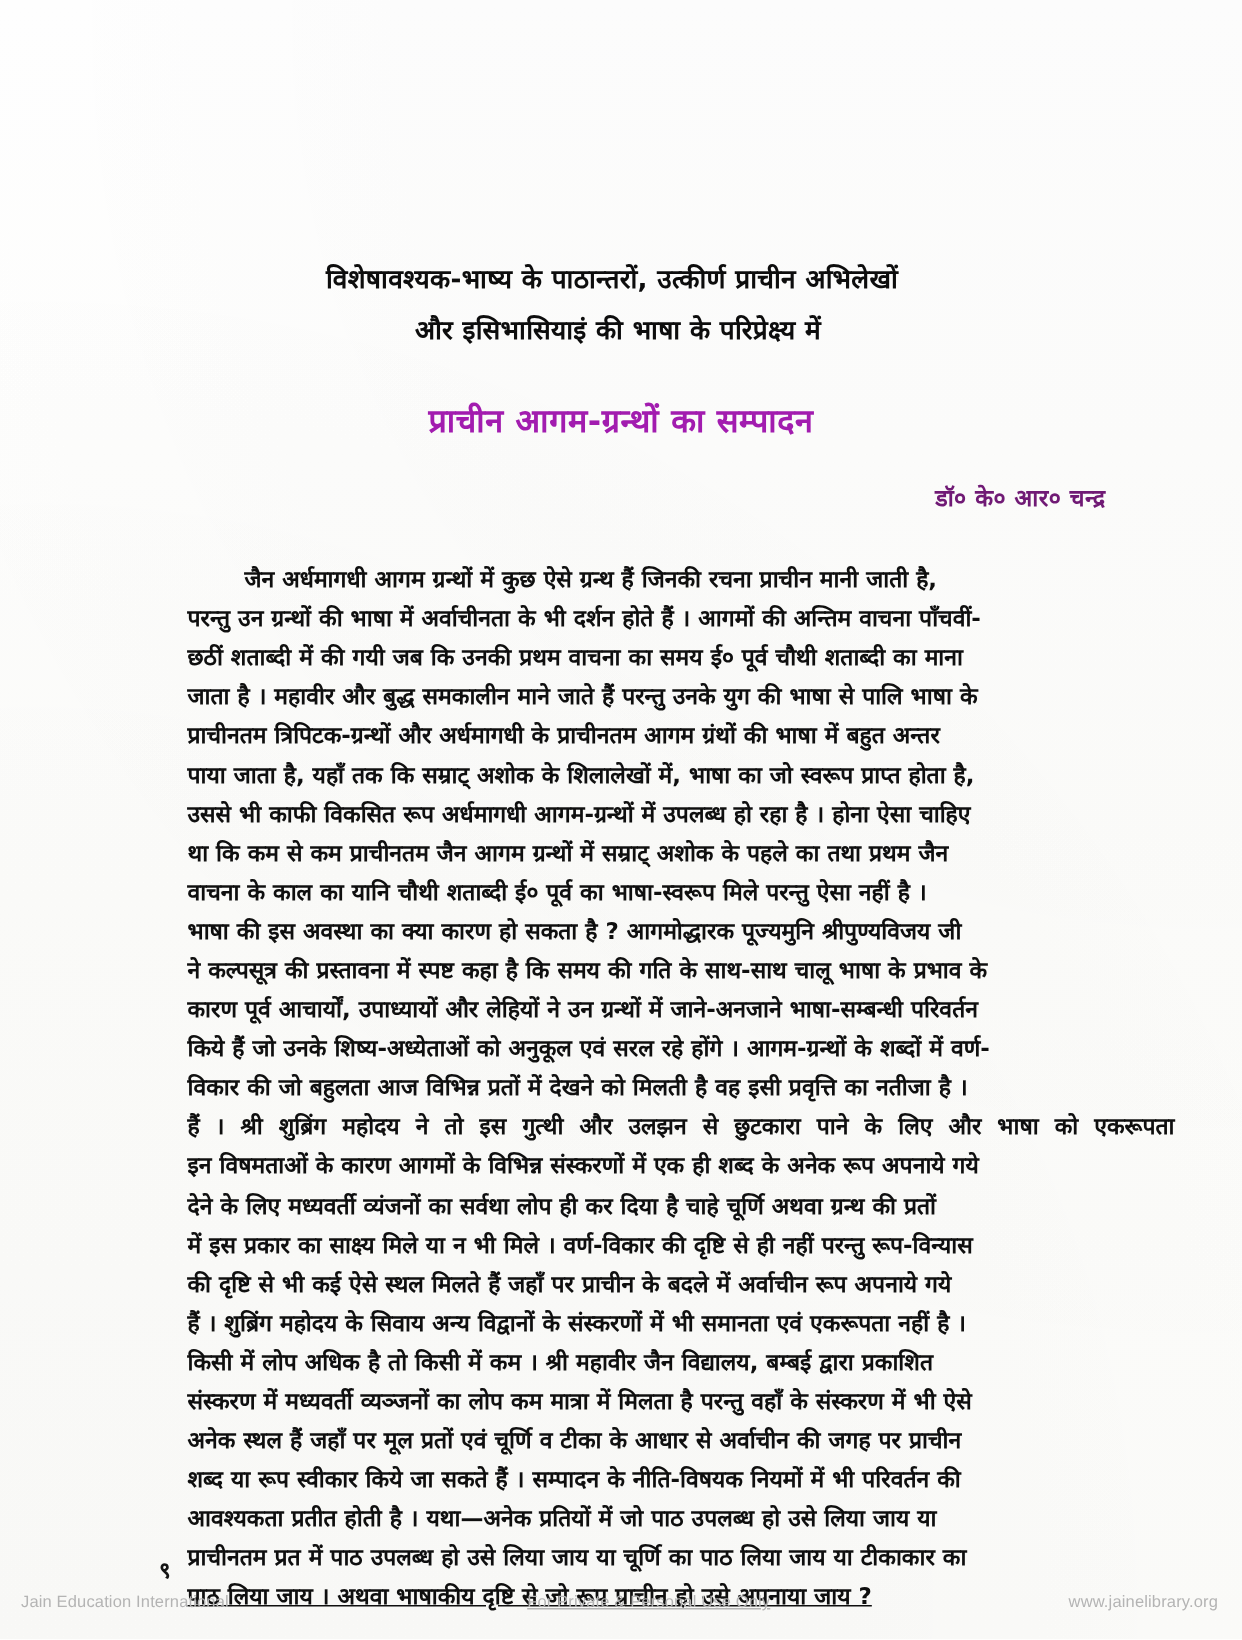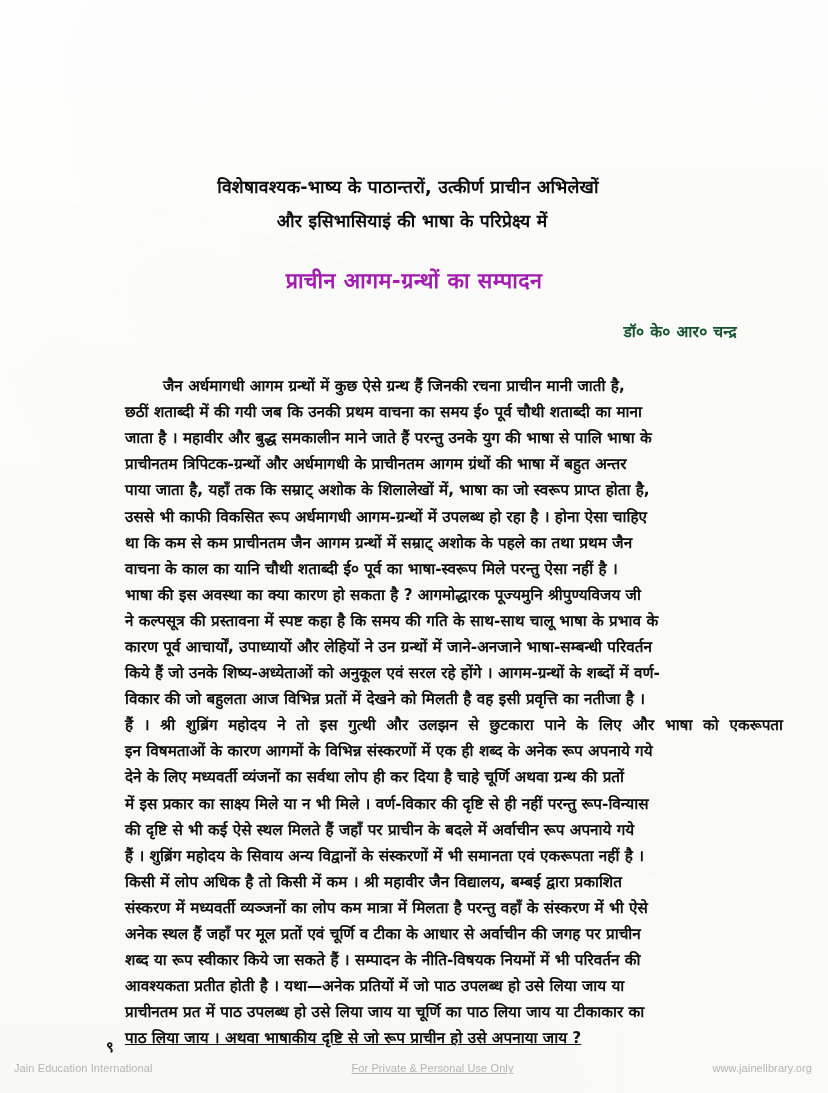--- a/index.html
+++ b/index.html
@@ -64,21 +64,21 @@
     font-weight: bold;
     color: #a21caf;
     letter-spacing: 0.4px;
   }
 
   .author {
     margin-top: 26px;
     text-align: right;
     font-size: 15.5px;
     font-weight: bold;
-    color: #14532d;
+    color: #701a75;
     padding-right: 6px;
     letter-spacing: 0.3px;
   }
 
   
   .body-text {
     margin-top: 26px;
     font-size: 15.3px;
     color: #0f0f0f;
     font-weight: 600;
@@ -159,20 +159,23 @@
 
     <div class="main-title">प्राचीन आगम-ग्रन्थों का सम्पादन</div>
 
     <div class="author">डॉ० के० आर० चन्द्र</div>
 
     <div class="body-text">
       <div class="body-line indent">
           <span>जैन अर्धमागधी आगम ग्रन्थों में  कुछ  ऐसे ग्रन्थ हैं जिनकी रचना  प्राचीन मानी जाती है,</span>
         </div>
       <div class="body-line">
+          <span>परन्तु उन ग्रन्थों की भाषा में अर्वाचीनता के भी दर्शन होते हैं । आगमों की अन्तिम वाचना पाँचवीं-</span>
+        </div>
+      <div class="body-line">
           <span>छठीं शताब्दी में की गयी जब कि उनकी प्रथम वाचना का समय ई० पूर्व चौथी शताब्दी का  माना</span>
         </div>
       <div class="body-line">
           <span>जाता है । महावीर और  बुद्ध समकालीन माने जाते हैं परन्तु उनके युग की भाषा से पालि भाषा के</span>
         </div>
       <div class="body-line">
           <span>प्राचीनतम  त्रिपिटक-ग्रन्थों  और  अर्धमागधी के  प्राचीनतम आगम ग्रंथों की भाषा में बहुत अन्तर</span>
         </div>
       <div class="body-line">
           <span>पाया जाता है,  यहाँ तक कि  सम्राट् अशोक के शिलालेखों में,  भाषा का जो स्वरूप प्राप्त होता है,</span>

